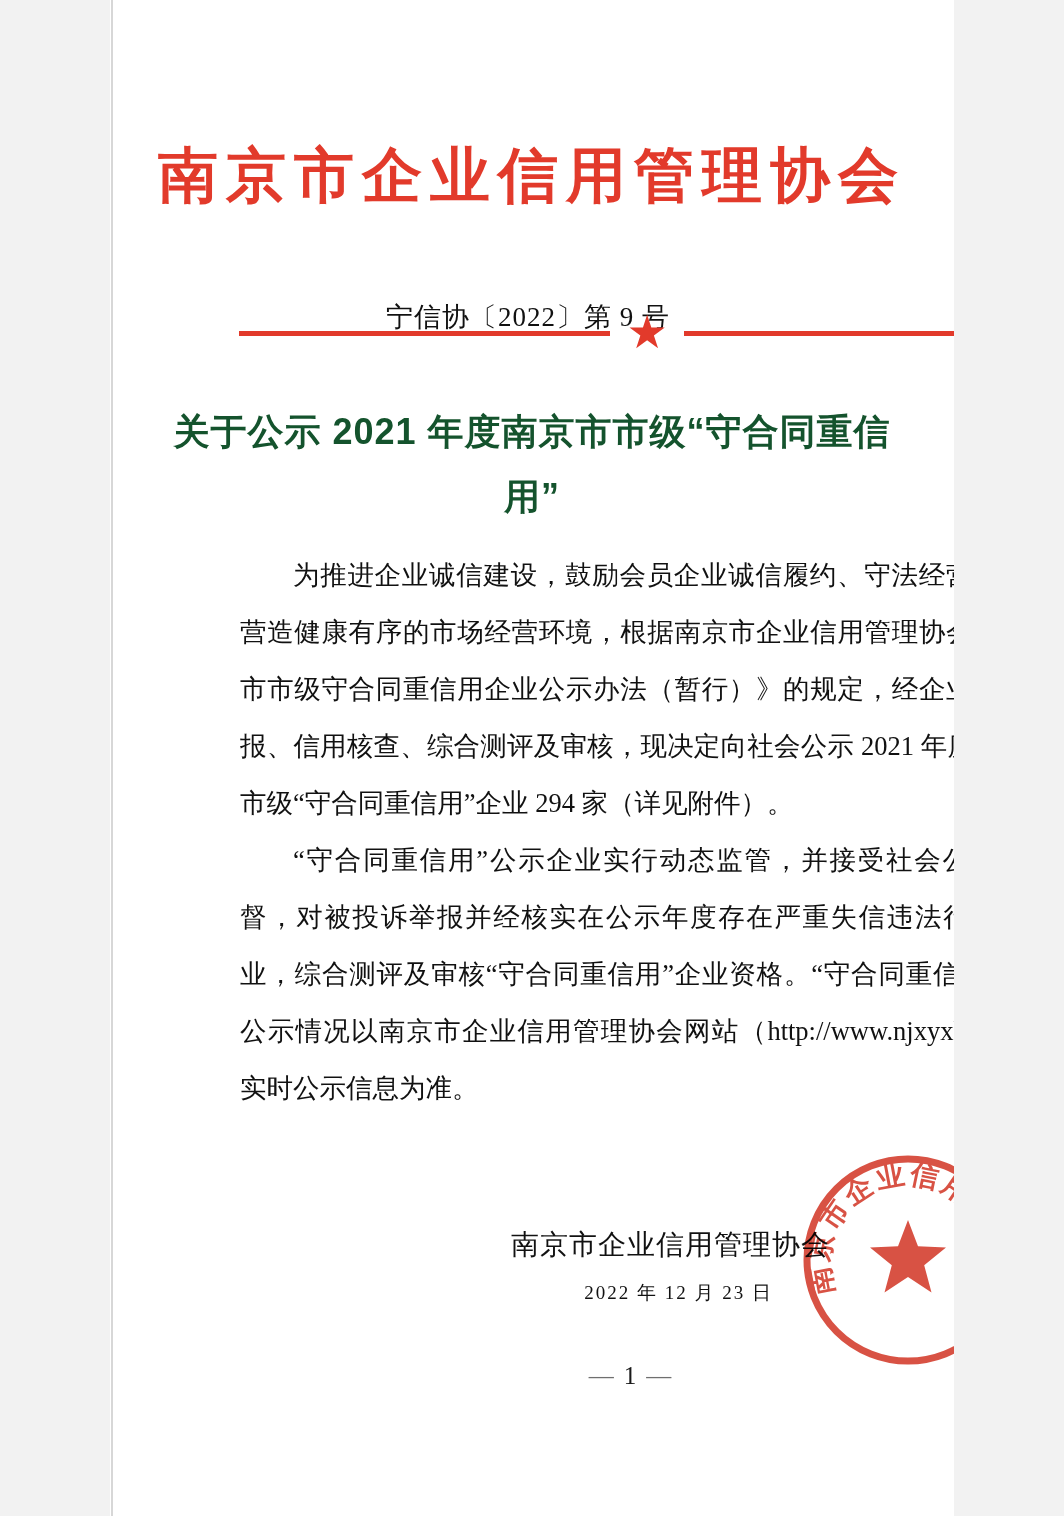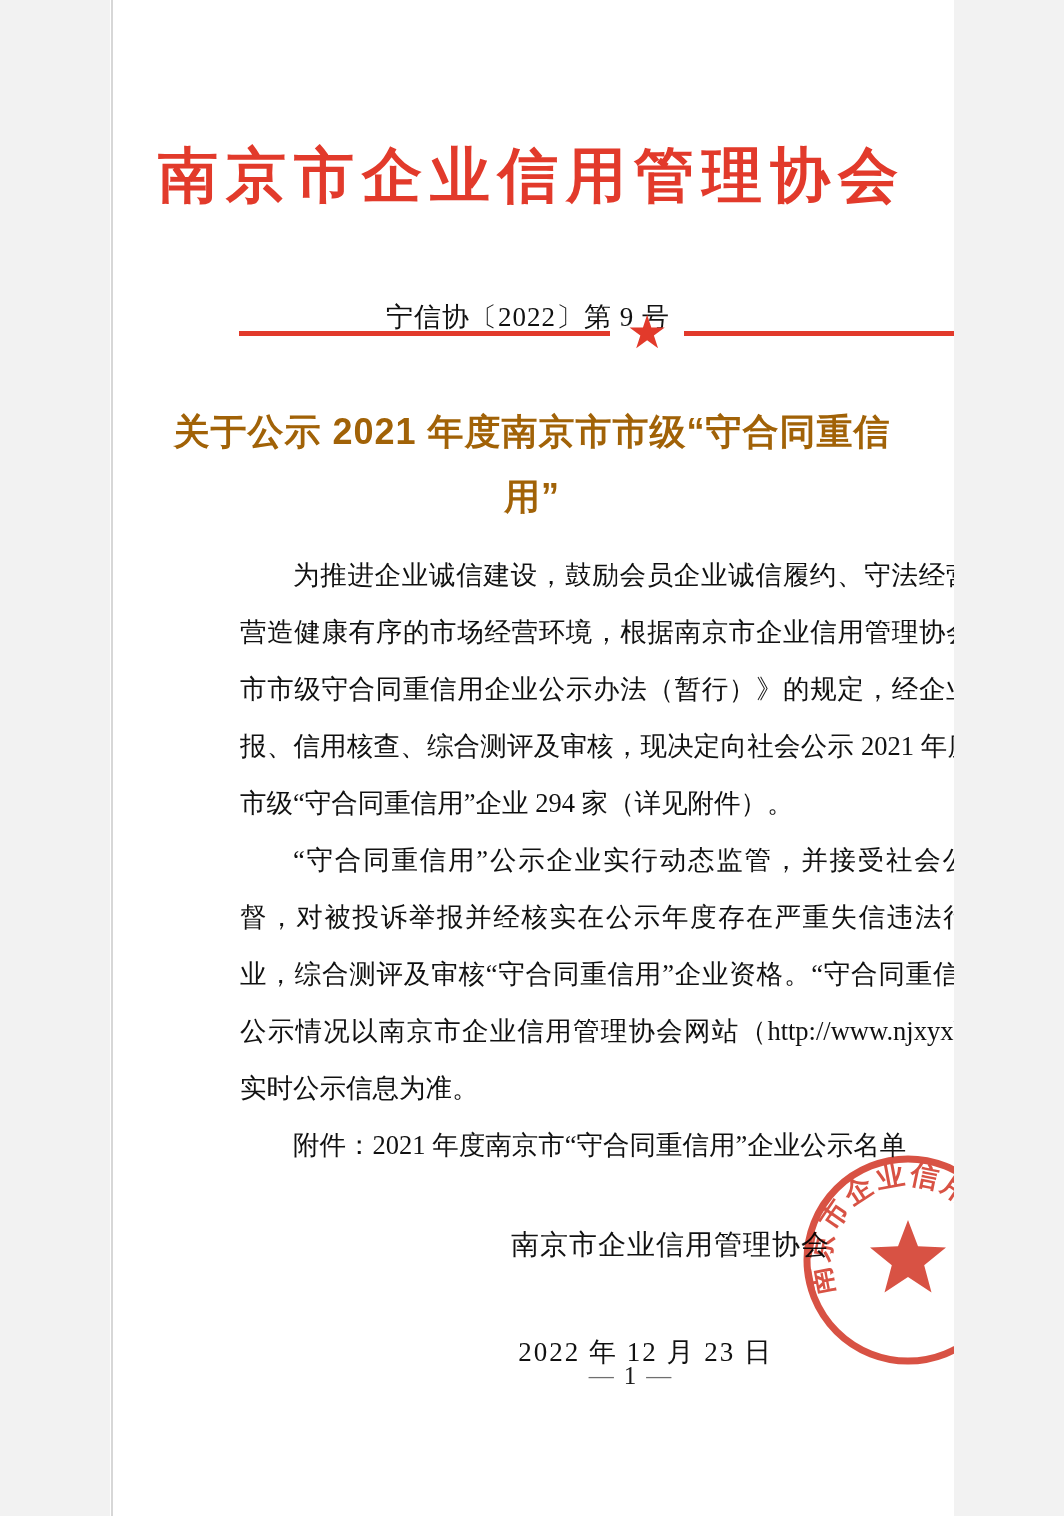--- a/index.html
+++ b/index.html
@@ -45,40 +45,40 @@
     transform:translateY(-1px);
   }
   .doc-title{
     position:absolute;top:399px;left:50px;right:50px;
     text-align:center;
     font-family:"Liberation Sans","DejaVu Sans",sans-serif;
     font-weight:700;
     font-size:36px;
     line-height:65px;
     letter-spacing:1px;
-    color:#a16207;
+    color:#14532d;
   }
   .body-text{
     position:absolute;top:547px;left:130px;width:814px;
     font-size:26.5px;
     line-height:57px;
     text-align:justify;
   }
   .body-text p{margin:0;text-indent:2em;}
   .attachment{
     margin-top:29px;
     text-indent:2em;
   }
   .signature-org{
     position:absolute;top:1226px;right:124px;
     font-size:28px;letter-spacing:1px;white-space:nowrap;
   }
   .signature-date{
-    position:absolute;top:1334px;right:181px;
-    font-size:27px;letter-spacing:2px;white-space:nowrap;
+    position:absolute;top:1280px;right:181px;
+    font-size:19px;letter-spacing:2px;white-space:nowrap;
   }
   .seal{
     position:absolute;left:686px;top:1148px;width:224px;height:224px;
     opacity:.88;
     mix-blend-mode:multiply;
   }
   .page-number{
     position:absolute;top:1362px;left:0;width:1040px;
     text-align:center;
     font-size:25px;
@@ -101,21 +101,20 @@
     <div class="seg"></div>
   </div>
 
   <div class="doc-title">
     <div>关于公示 2021 年度南京市市级“守合同重信用”</div>
   </div>
 
   <div class="body-text">
     <p>为推进企业诚信建设，鼓励会员企业诚信履约、守法经营，积极营造健康有序的市场经营环境，根据南京市企业信用管理协会《南京市市级守合同重信用企业公示办法（暂行）》的规定，经企业自愿申报、信用核查、综合测评及审核，现决定向社会公示 2021 年度南京市市级“守合同重信用”企业 294 家（详见附件）。</p>
     <p>“守合同重信用”公示企业实行动态监管，并接受社会公众的监督，对被投诉举报并经核实在公示年度存在严重失信违法行为的企业，综合测评及审核“守合同重信用”企业资格。“守合同重信用”企业公示情况以南京市企业信用管理协会网站（http://www.njxyxh.com/）实时公示信息为准。</p>
-    <p class="attachment">附件：2021 年度南京市“守合同重信用”企业公示名单</p>
   </div>
 
   <div class="signature-org">南京市企业信用管理协会</div>
 
   <div class="signature-date">2022 年 12 月 23 日</div>
 
   <svg class="seal" viewBox="0 0 224 224" xmlns="http://www.w3.org/2000/svg">
     <circle cx="112" cy="112" r="101" fill="none" stroke="#d33a2a" stroke-width="7"></circle>
     <polygon fill="#d33a2a" points="112,72 122,98.2 150,99.6 128.2,117.3 135.5,144.4 112,129 88.5,144.4 95.8,117.3 74,99.6 102,98.2"></polygon>
     <defs>

